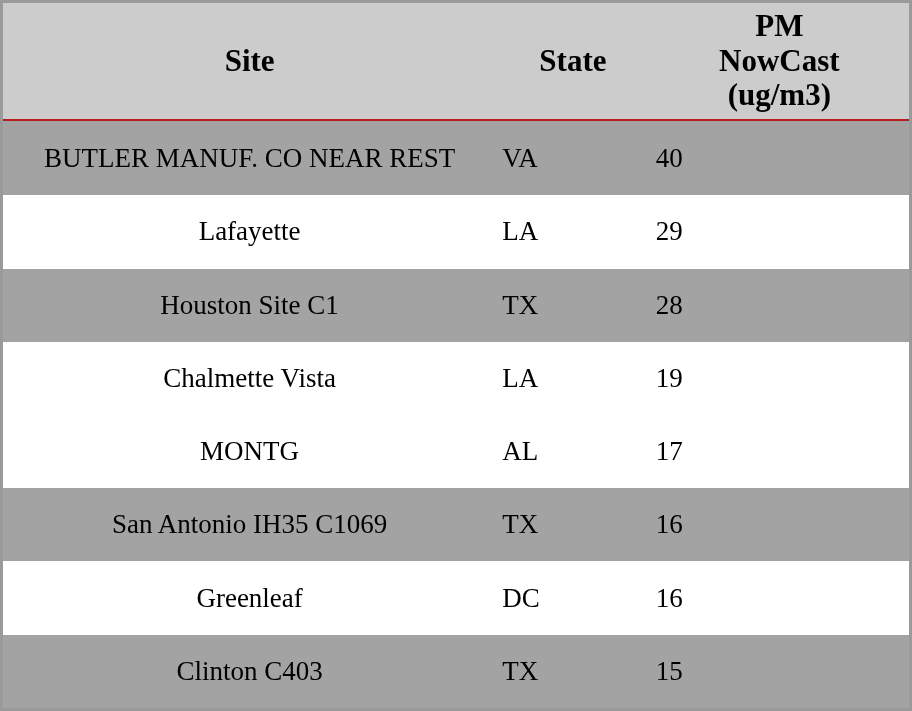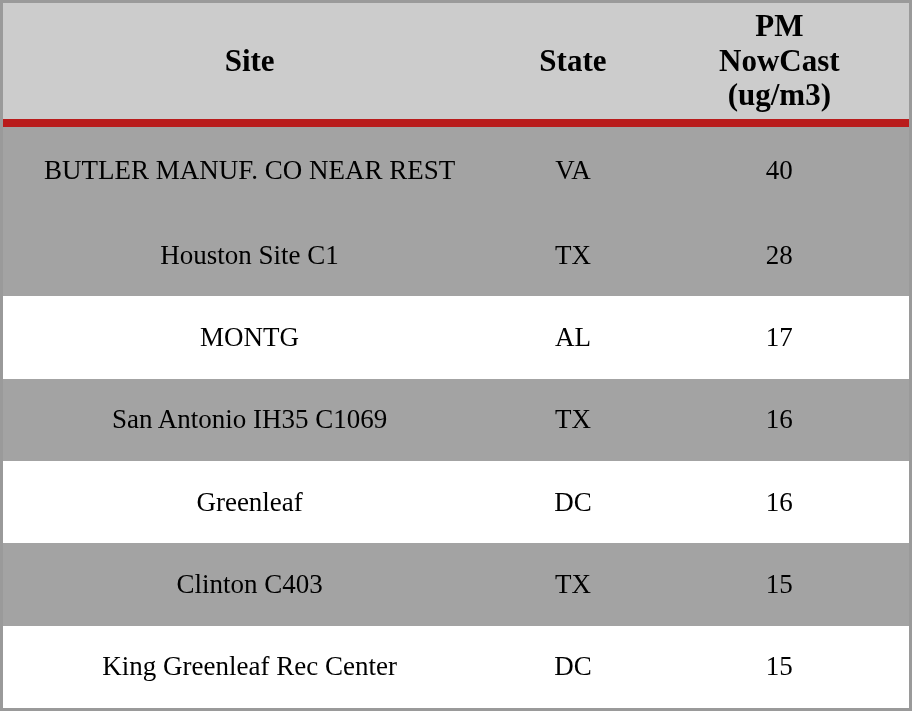--- a/index.html
+++ b/index.html
@@ -24,36 +24,36 @@
     width: 100%;
     height: 100%;
     border-collapse: collapse;
     table-layout: fixed;
   }
   thead tr.header-row {
     background: #cccccc;
   }
   thead th {
     background: #cccccc;
-    border-bottom: 8px solid #b91c1c;
+    border-bottom: 2px solid #b91c1c;
     font-weight: bold;
     font-size: 31px;
     text-align: center;
     vertical-align: middle;
     padding: 6px 4px;
     color: #000000;
     line-height: 1.12;
   }
   th.col-site { width: 55%; }
   th.col-state { width: 16.5%; }
   th.col-value { width: 28.5%; }
 
   tbody td {
     font-size: 27px;
-    text-align: center;
+    text-align: left;
     vertical-align: middle;
     padding: 4px 6px;
     color: #000000;
     border: none;
     white-space: nowrap;
     overflow: hidden;
   }
   tbody tr.row-even td {
     background: #a3a3a3;
   }
@@ -79,24 +79,34 @@
           <div>(ug/m3)</div>
         </th>
       </tr>
     </thead>
     <tbody>
       <tr class="row-even">
         <td class="cell-site">BUTLER MANUF. CO NEAR REST</td>
         <td class="cell-state">VA</td>
         <td class="cell-value">40</td>
       </tr>
+      <tr class="row-odd">
+        <td class="cell-site">Lafayette</td>
+        <td class="cell-state">LA</td>
+        <td class="cell-value">29</td>
+      </tr>
       <tr class="row-even">
         <td class="cell-site">Houston Site C1</td>
         <td class="cell-state">TX</td>
         <td class="cell-value">28</td>
+      </tr>
+      <tr class="row-odd">
+        <td class="cell-site">Chalmette Vista</td>
+        <td class="cell-state">LA</td>
+        <td class="cell-value">19</td>
       </tr>
       <tr class="row-odd">
         <td class="cell-site">MONTG</td>
         <td class="cell-state">AL</td>
         <td class="cell-value">17</td>
       </tr>
       <tr class="row-even">
         <td class="cell-site">San Antonio IH35 C1069</td>
         <td class="cell-state">TX</td>
         <td class="cell-value">16</td>
@@ -104,20 +114,15 @@
       <tr class="row-odd">
         <td class="cell-site">Greenleaf</td>
         <td class="cell-state">DC</td>
         <td class="cell-value">16</td>
       </tr>
       <tr class="row-even">
         <td class="cell-site">Clinton C403</td>
         <td class="cell-state">TX</td>
         <td class="cell-value">15</td>
       </tr>
-      <tr class="row-odd">
-        <td class="cell-site">King Greenleaf Rec Center</td>
-        <td class="cell-state">DC</td>
-        <td class="cell-value">15</td>
-      </tr>
     </tbody>
   </table>
 </div>
 
 </body></html>

